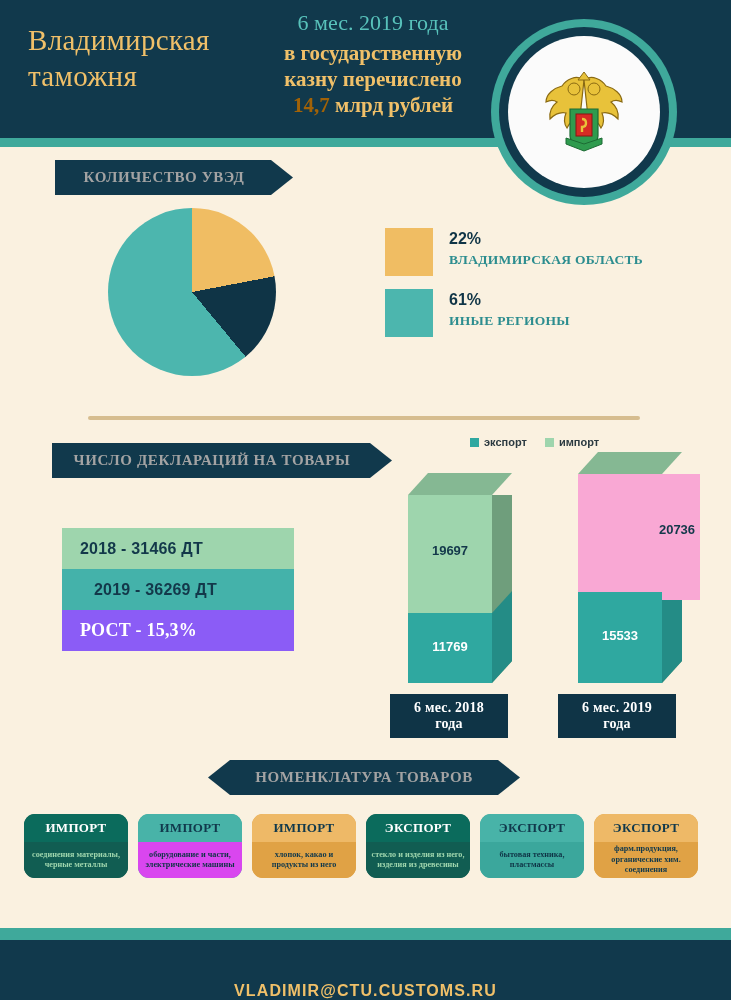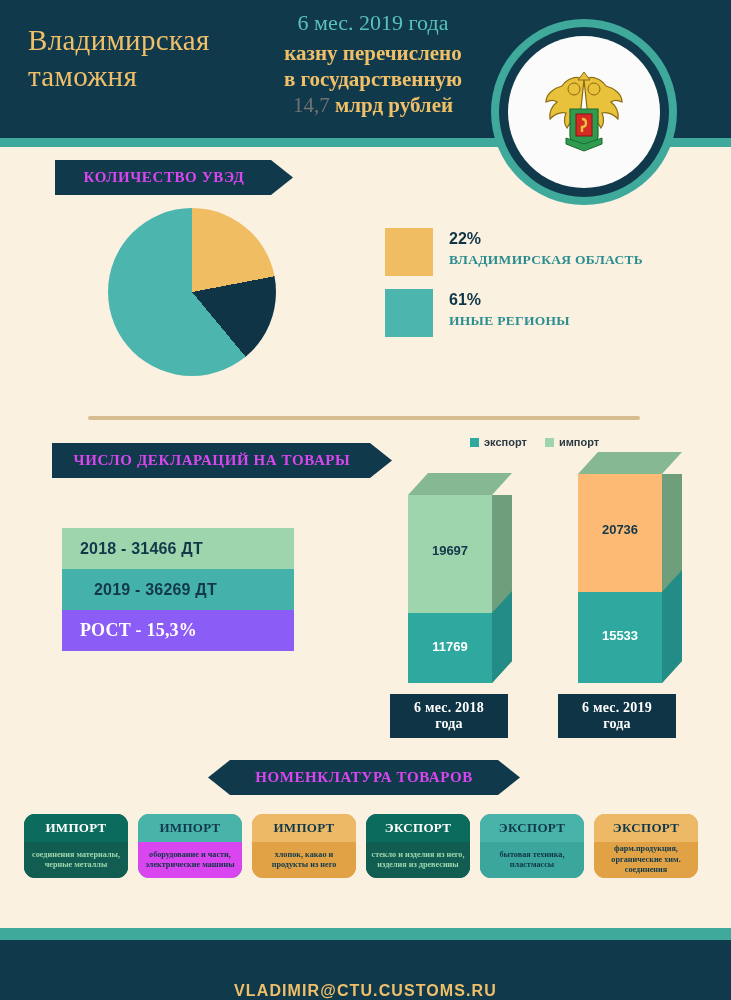--- a/index.html
+++ b/index.html
@@ -34,37 +34,37 @@
   }
   .hdr-line1{
     color:#58c2bb;font-size:22px;line-height:30px;
     font-family:"Liberation Serif", serif;
   }
   .hdr-line2{
     color:#f0c069;font-size:21px;line-height:26px;font-weight:700;
     font-family:"Liberation Serif", serif;
     margin-top:2px;
   }
-  .hdr-amount{color:#737373;font-weight:400;}
+  .hdr-amount{color:#a16207;font-weight:700;}
 
   
   .emblem-wrap{
     position:absolute;left:508px;top:36px;width:152px;height:152px;
     border-radius:50%;
     background:#fbfbfb;
     box-shadow:0 0 0 9px #11394c, 0 0 0 17px #3fa99b;
     overflow:hidden;
   }
   .emblem-wrap svg{display:block;margin:28px auto 0;}
 
   
   .ribbon{
     position:absolute;height:35px;background:#11394c;
     display:flex;align-items:center;justify-content:center;
-    color:#d946ef;font-weight:700;font-size:15px;letter-spacing:.6px;
+    color:#a3a3a3;font-weight:700;font-size:15px;letter-spacing:.6px;
     font-family:"Liberation Serif", serif;
   }
   .ribbon.right-arrow{
     clip-path:polygon(0 0, calc(100% - 22px) 0, 100% 50%, calc(100% - 22px) 100%, 0 100%);
     padding-right:20px;
   }
   .ribbon.double-arrow{
     clip-path:polygon(22px 0, calc(100% - 22px) 0, 100% 50%, calc(100% - 22px) 100%, 22px 100%, 0 50%);
   }
 
@@ -157,22 +157,22 @@
 <div id="page">
 
   <div class="header"></div>
   <div class="header-teal"></div>
 
   <div class="hdr-title">Владимирская таможня</div>
 
   <div class="hdr-right">
     <div class="hdr-line1">6 мес. 2019 года</div>
     <div class="hdr-line2">
+      <div>в государственную</div>
       <div>казну перечислено</div>
-      <div>в государственную</div>
       <div>
         <span class="hdr-amount">14,7</span>
         <span>млрд рублей</span>
       </div>
     </div>
   </div>
 
   <div class="emblem-wrap">
     <svg width="96" height="96" viewBox="0 0 96 96">
 
@@ -264,21 +264,21 @@
       <svg width="104" height="22" style="display:block">
         <polygon points="0,22 20,0 104,0 84,22" fill="#85b893"></polygon>
       </svg>
     </div>
     <div class="bar-side" style="left:662px;top:474px;width:20px;height:209px;">
       <svg width="22" height="209" style="display:block">
         <polygon points="0,0 20,-22 20,187 0,209" fill="#6f9e7c"></polygon>
         <polygon points="0,118 20,96 20,187 0,209" fill="#248c86"></polygon>
       </svg>
     </div>
-    <div class="bar-front" style="top:474px;left:578px;width:84px;height:126px;background:#fdba74;">
+    <div class="bar-front" style="top:474px;left:578px;width:84px;height:126px;background:#f9a8d4;padding-left:38px;">
       <div class="bar-val val-imp" style="top:48px;">20736</div>
     </div>
     <div class="bar-front" style="top:592px;left:578px;width:84px;height:91px;background:#2fa8a0;">
       <div class="bar-val val-exp" style="top:36px;">15533</div>
     </div>
     <div class="datebox" style="left:558px;top:694px;width:94px;">6 мес. 2019 года</div>
   </div>
 
   <div class="ribbon double-arrow" id="ribbon-nomen">НОМЕНКЛАТУРА ТОВАРОВ</div>
 

